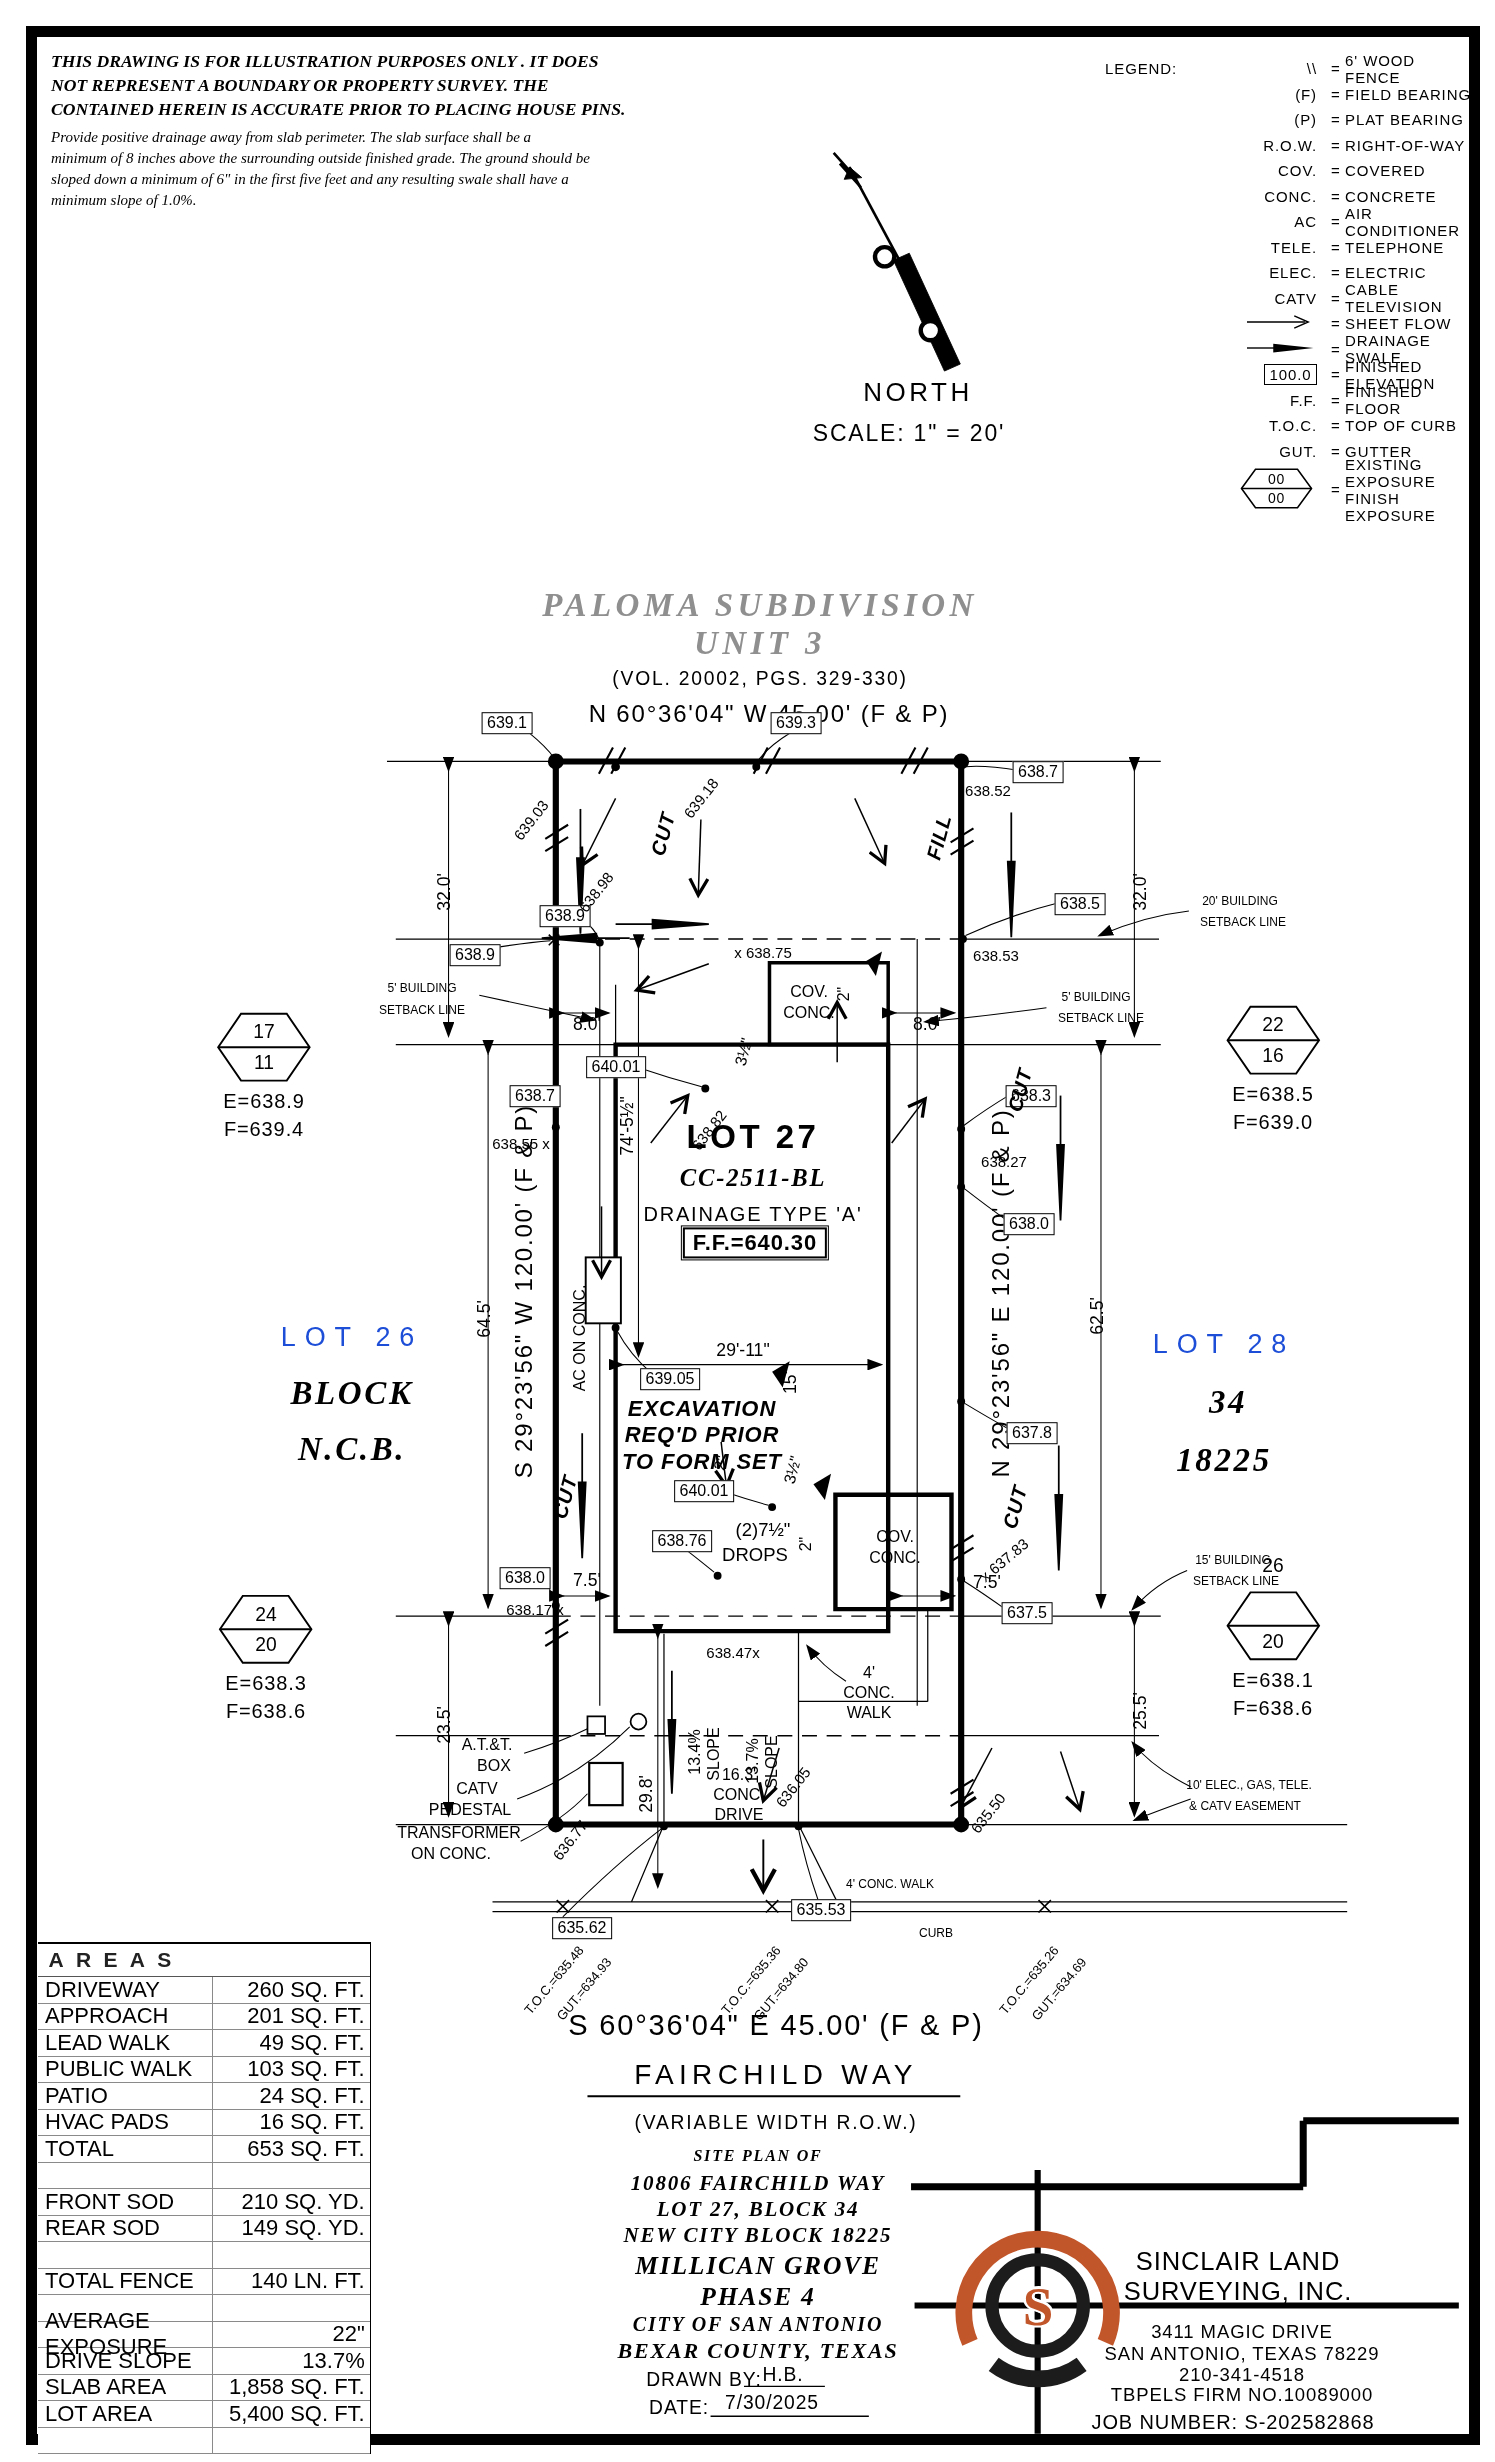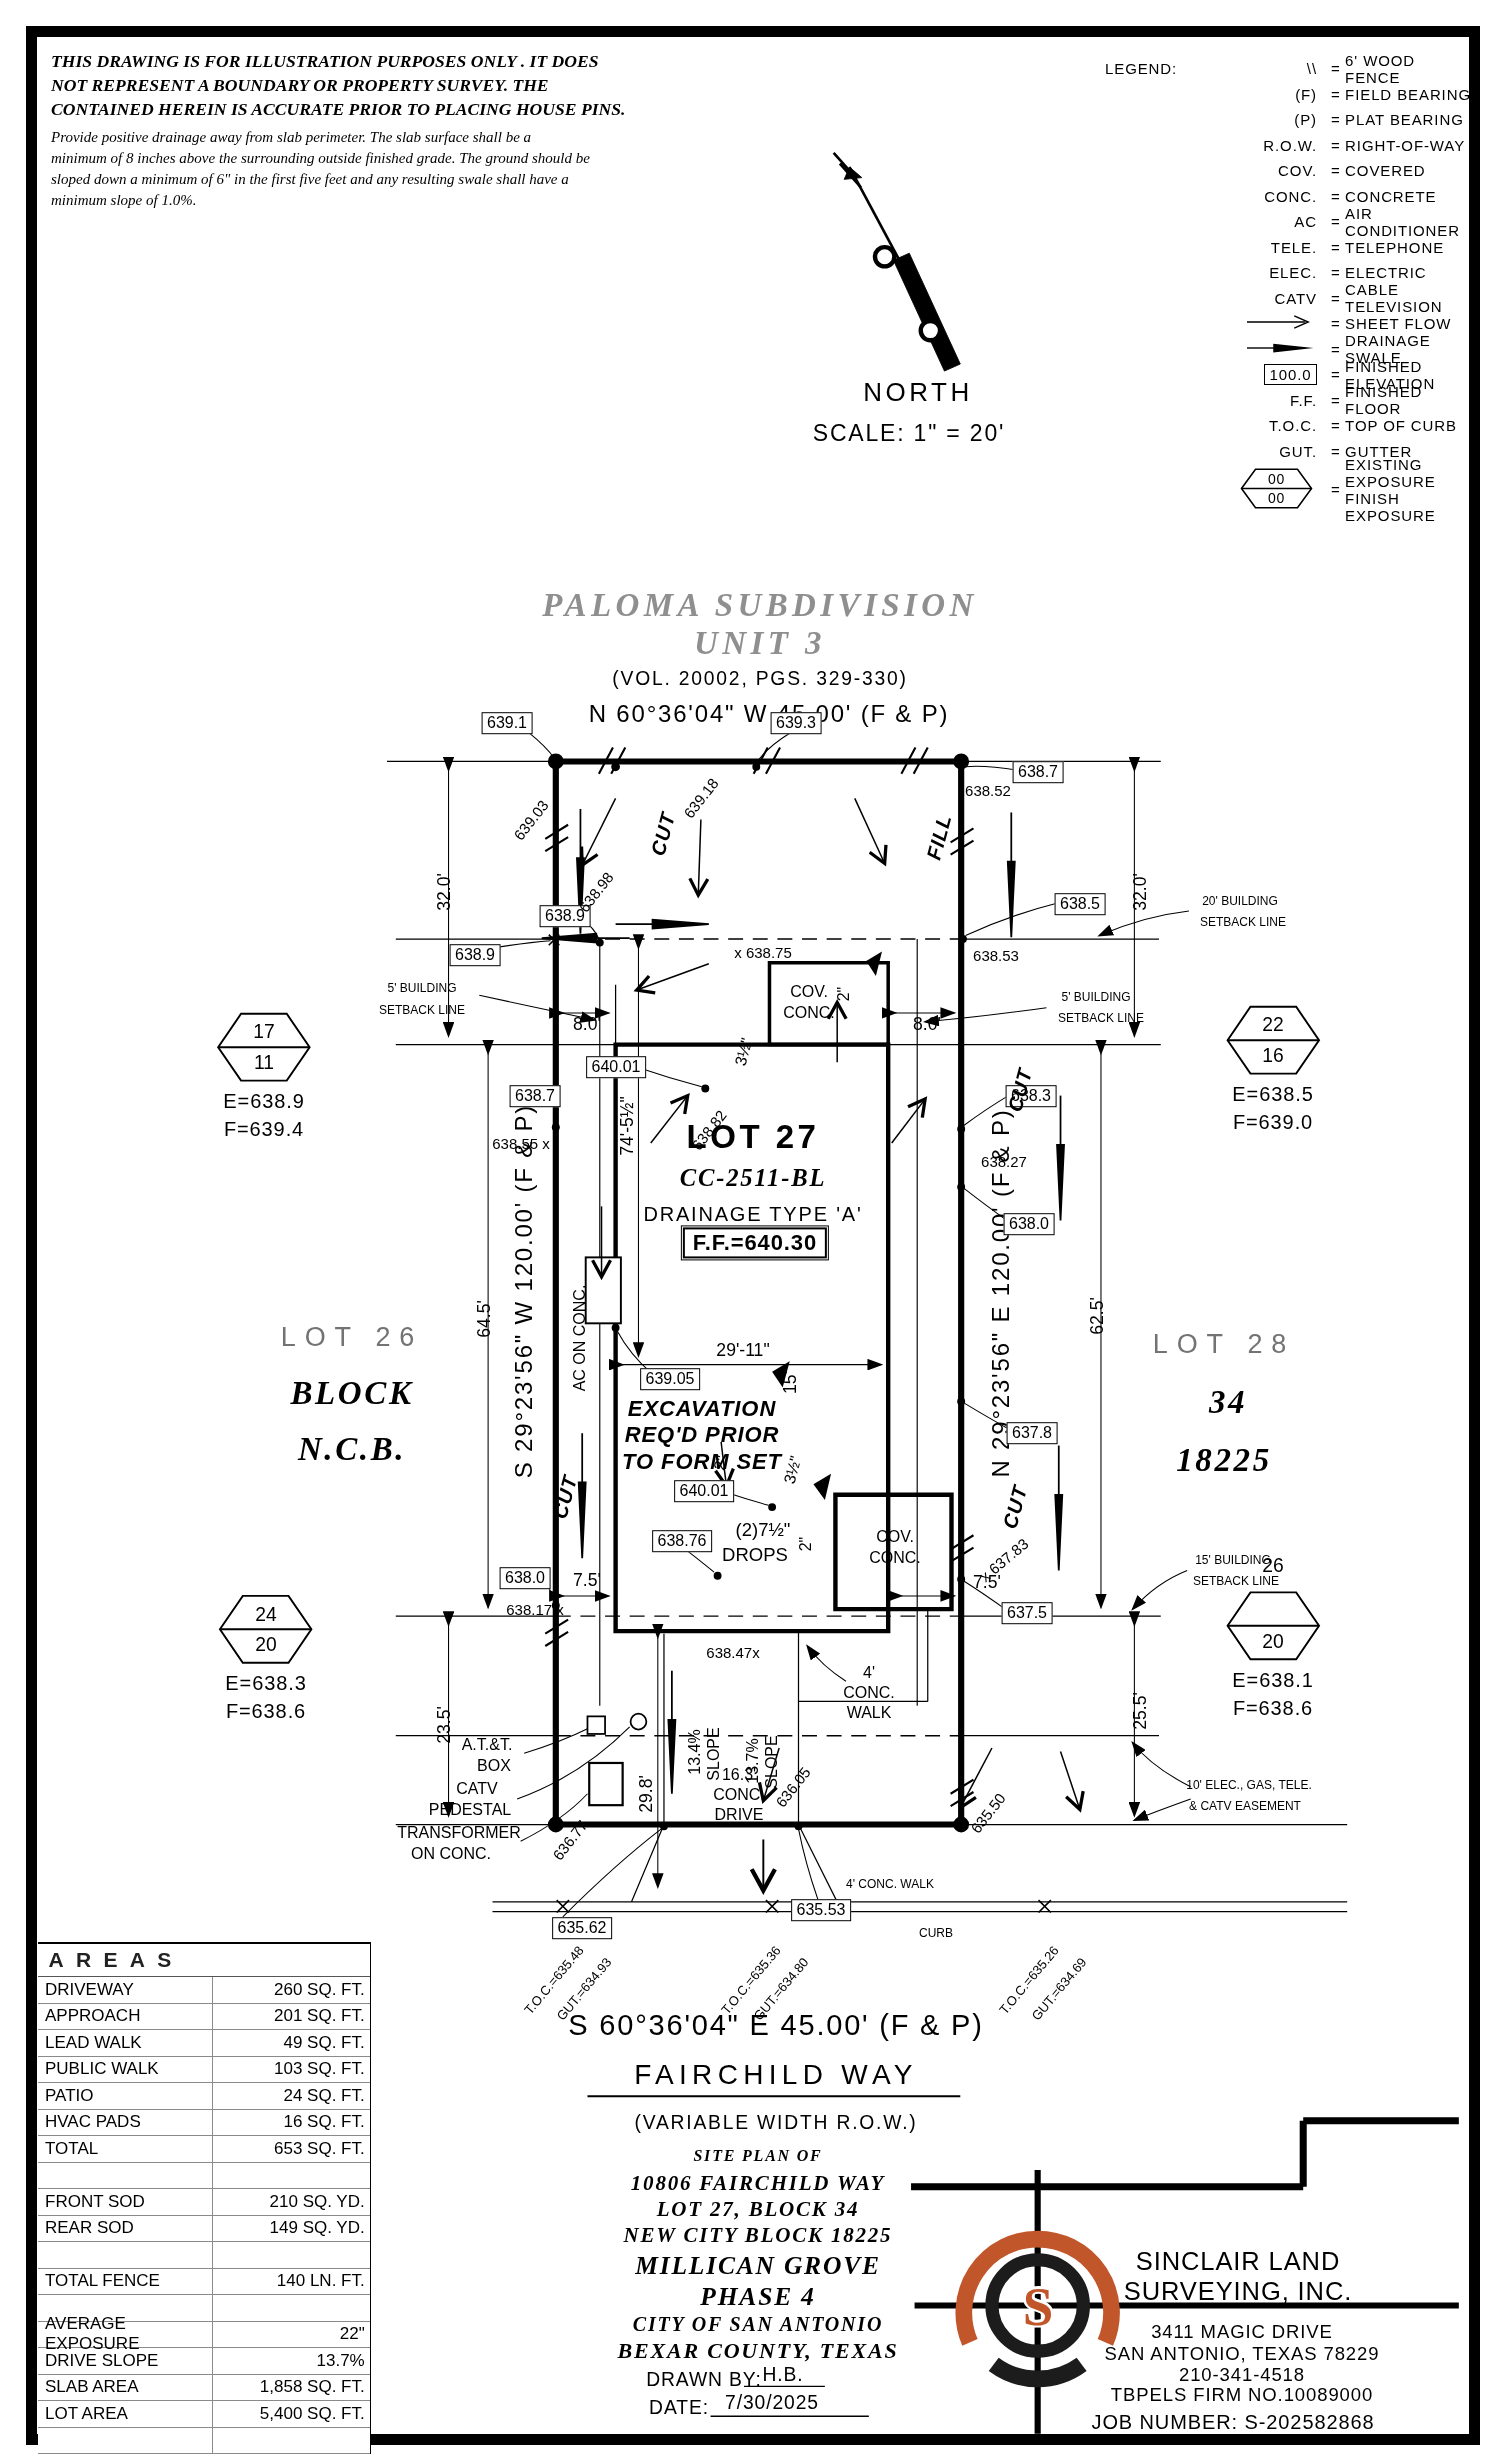--- a/index.html
+++ b/index.html
@@ -11,21 +11,21 @@
   .lb{position:absolute;transform:translate(-50%,-50%);white-space:nowrap;line-height:1;font-size:16.7px;}
   .k-box{border:1.8px solid #000;background:#fff;padding:1.8px 4.4px;font-size:16px;}
   .k-ff{border:2.6px solid #000;outline:1.8px solid #000;outline-offset:1.8px;background:#fff;
         padding:2.6px 8px;font-size:22px;font-weight:bold;letter-spacing:0.9px;}
   .k-spot{font-size:15px;}
   .k-toc{font-size:13px;}
   .k-bear{font-size:24px;letter-spacing:1.8px;}
   .k-street{font-size:28px;letter-spacing:5.3px;}
   .k-cut{font-size:20px;font-weight:bold;font-style:italic;letter-spacing:0.9px;}
   .k-exc{font-size:22px;font-weight:bold;font-style:italic;letter-spacing:0.9px;}
-  .k-lotg{font-size:27px;letter-spacing:8.8px;color:#737373;}
+  .k-lotg{font-size:27px;letter-spacing:8.8px;color:#1d4ed8;}
   .k-lots{font-family:"Liberation Serif",serif;font-style:italic;font-weight:bold;font-size:33px;letter-spacing:2.6px;}
   .k-l27{font-size:33px;font-weight:bold;letter-spacing:3.5px;}
   .k-cc{font-family:"Liberation Serif",serif;font-style:italic;font-weight:bold;font-size:24.6px;letter-spacing:1.8px;}
   .k-drain{font-size:20px;letter-spacing:1.8px;}
   .k-subt{font-family:"Liberation Serif",serif;font-style:italic;font-weight:bold;font-size:33px;color:#8f8f8f;letter-spacing:4.4px;}
   .k-vol{font-size:19.3px;letter-spacing:1.8px;}
   .k-sb{font-size:12px;}
   .k-dim{font-size:17.6px;}
   .k-util{font-size:16px;}
   .k-hex{font-size:19.3px;}
@@ -48,21 +48,21 @@
   .lg-row{display:flex;align-items:center;height:25.5px;}
   .lg-row.tall{height:51px;}
   .lg-sym{width:128px;text-align:right;padding-right:8.8px;letter-spacing:0.9px;}
   .lg-eq{width:19.3px;text-align:center;}
   .lg-lab{flex:1;text-align:left;letter-spacing:0.9px;}
   .lg-box{border:1.3px solid #000;padding:0.9px 4.4px;}
   
   #areas{position:absolute;left:38px;top:1942px;width:332px;border-top:2.6px solid #000;border-right:1.8px solid #000;background:#fff;}
   #areas .hd{height:32px;border-bottom:1.8px solid #555;display:flex;align-items:center;padding-left:10.6px;
              font-weight:bold;font-size:21px;letter-spacing:12.3px;color:#222;}
-  .ar-row{display:flex;height:25.5px;border-bottom:1.3px solid #8a8a8a;font-size:17px;}
+  .ar-row{display:flex;height:25.5px;border-bottom:1.3px solid #8a8a8a;font-size:22px;}
   .ar-l{width:167px;border-right:1.3px solid #8a8a8a;display:flex;align-items:center;padding-left:7px;}
   .ar-v{flex:1;display:flex;align-items:center;justify-content:flex-end;padding-right:5.3px;}
 </style>
 </head>
 <body>
 
 <div id="sheet">
   <div id="frame"></div>
 
   <div id="disclaimer">

